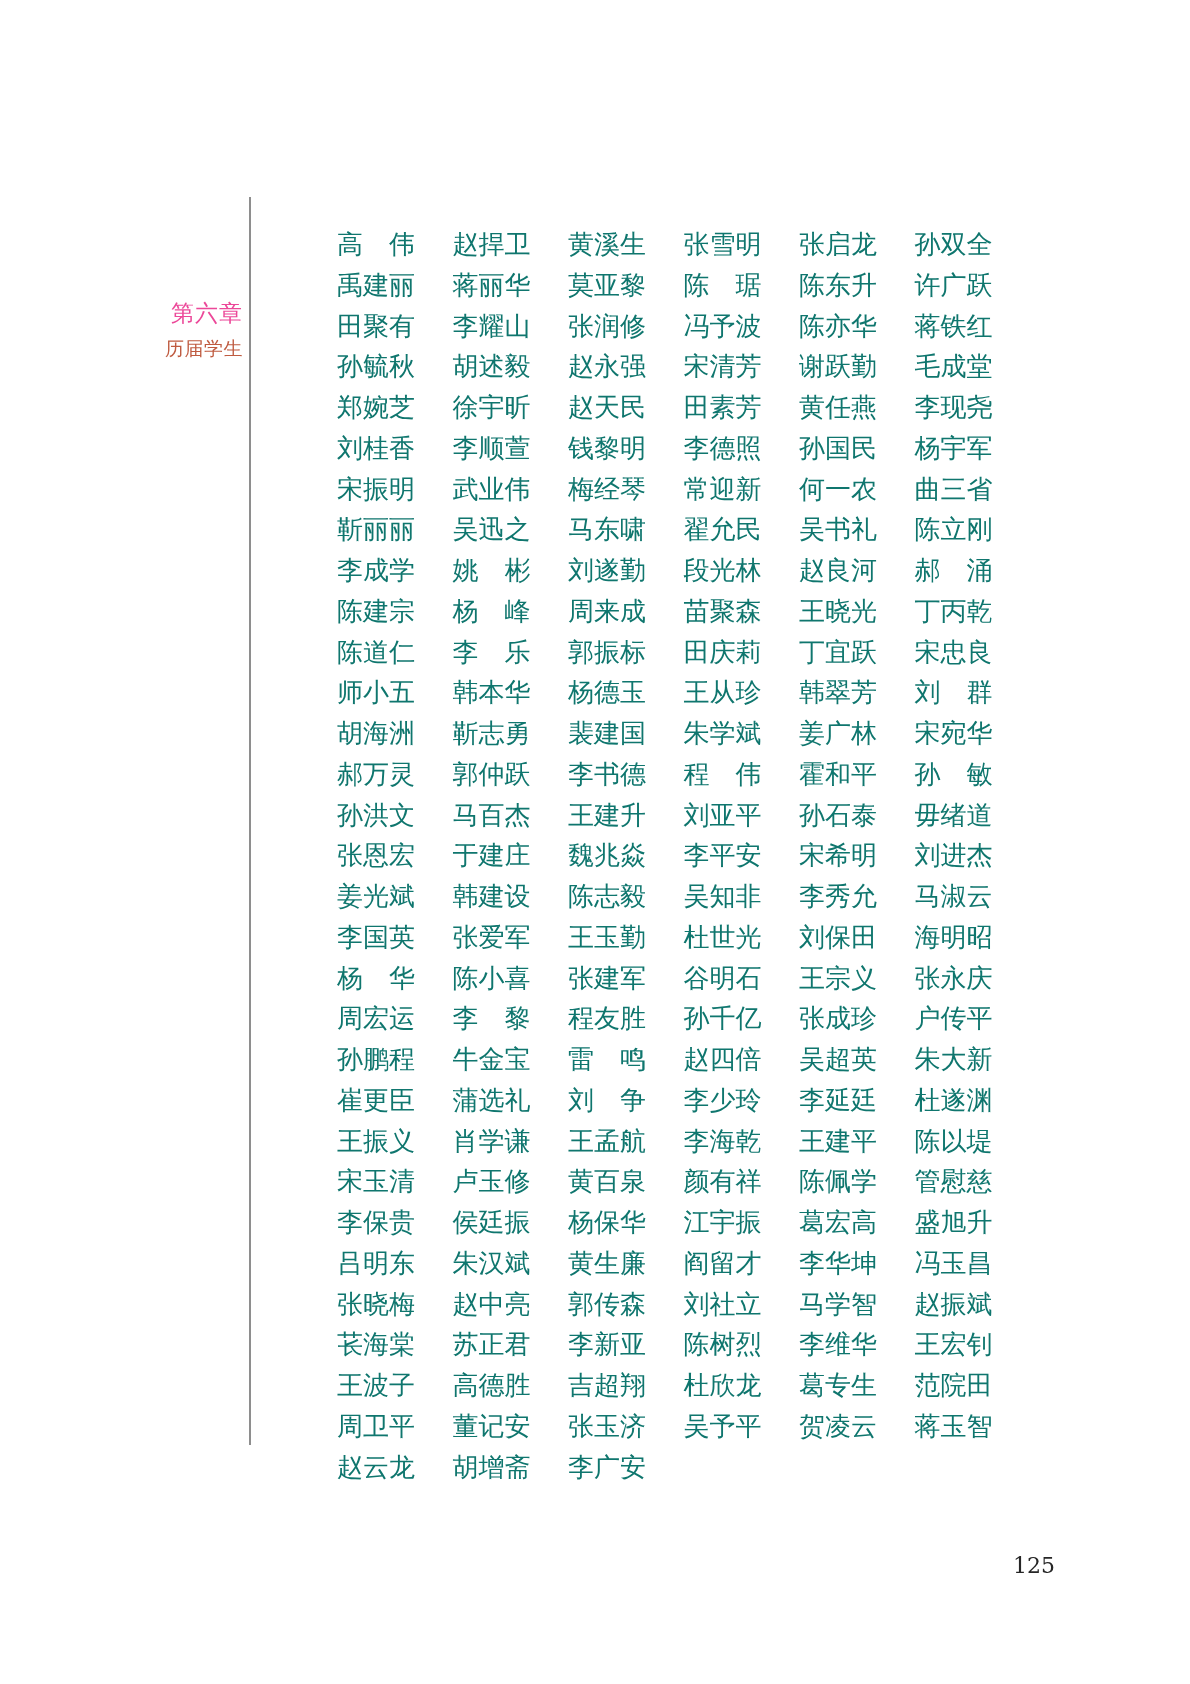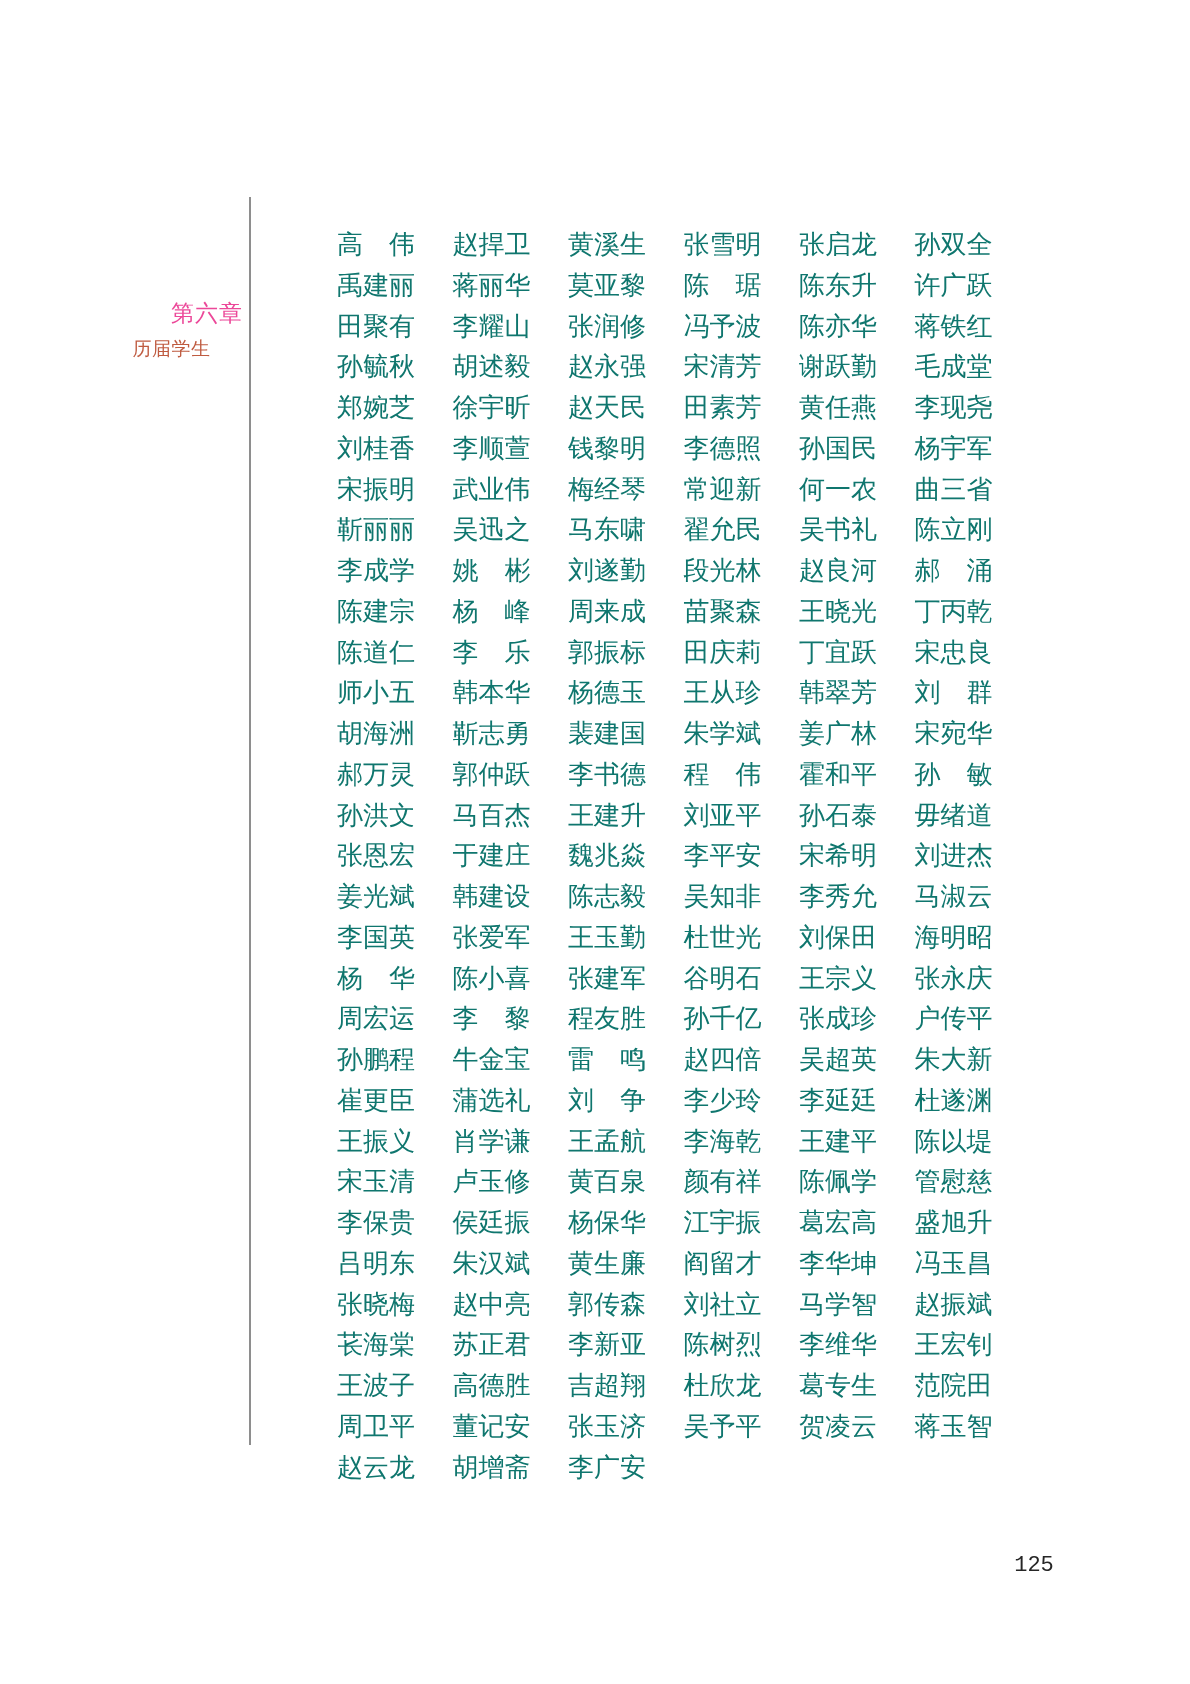--- a/index.html
+++ b/index.html
@@ -60,31 +60,30 @@
     line-height: 1.1;
   }
   .pageno {
     position: absolute;
     left: 1002px;
     top: 1553px;
     width: 64px;
     text-align: center;
     font-size: 22px;
     color: #262626;
-    font-family: Liberation Mono, monospace;
   }
 </style>
 </head>
 <body>
 
 <div class="page">
 
   <aside class="chapter-block">
     <div class="chapter-title">第六章</div>
-    <div class="chapter-sub" style="color: rgb(191, 91, 64); text-align: center;">历届学生</div>
+    <div class="chapter-sub" style="color: rgb(191, 91, 64);">历届学生</div>
   </aside>
 
   <div class="vrule"></div>
 
   <main class="names-grid">
       <div class="name-cell">高　伟</div>
       <div class="name-cell">赵捍卫</div>
       <div class="name-cell">黄溪生</div>
       <div class="name-cell">张雪明</div>
       <div class="name-cell">张启龙</div>

